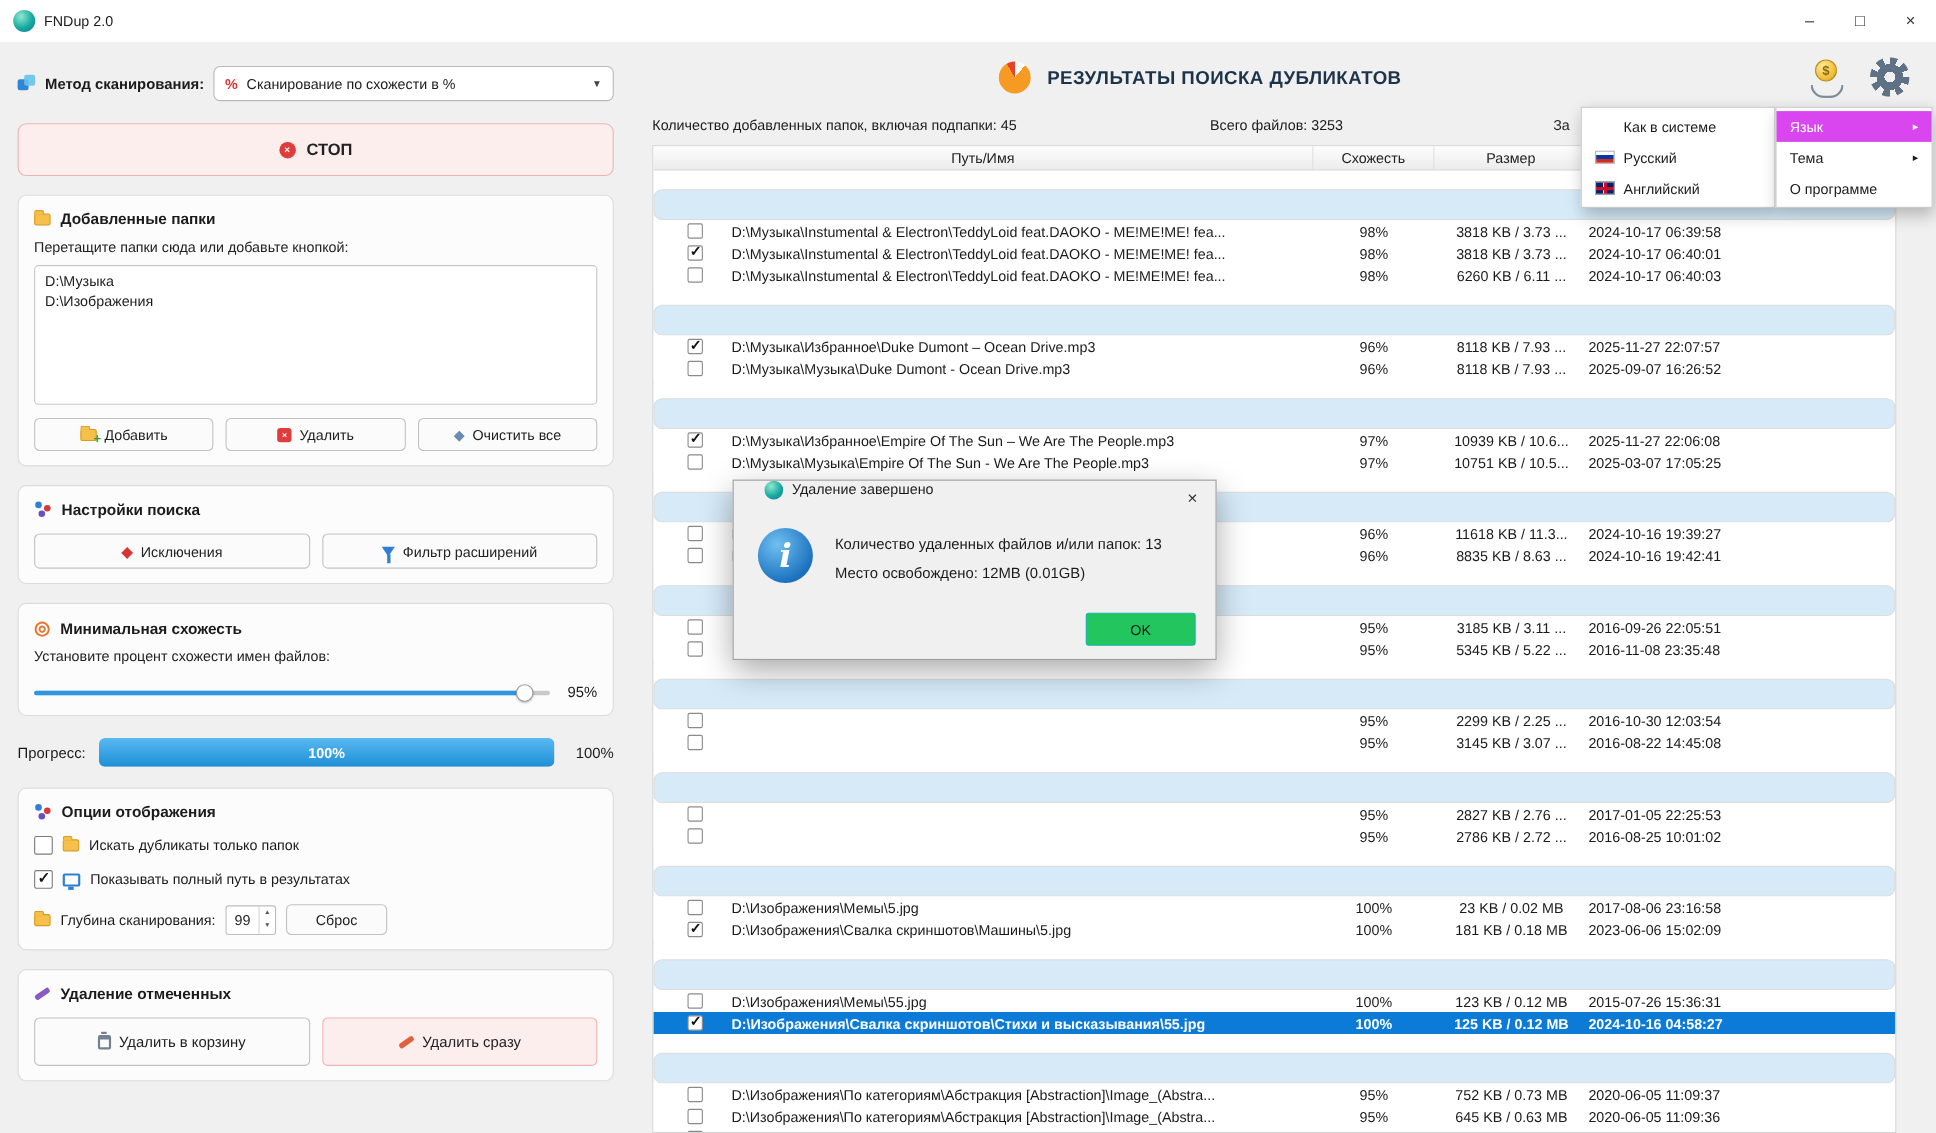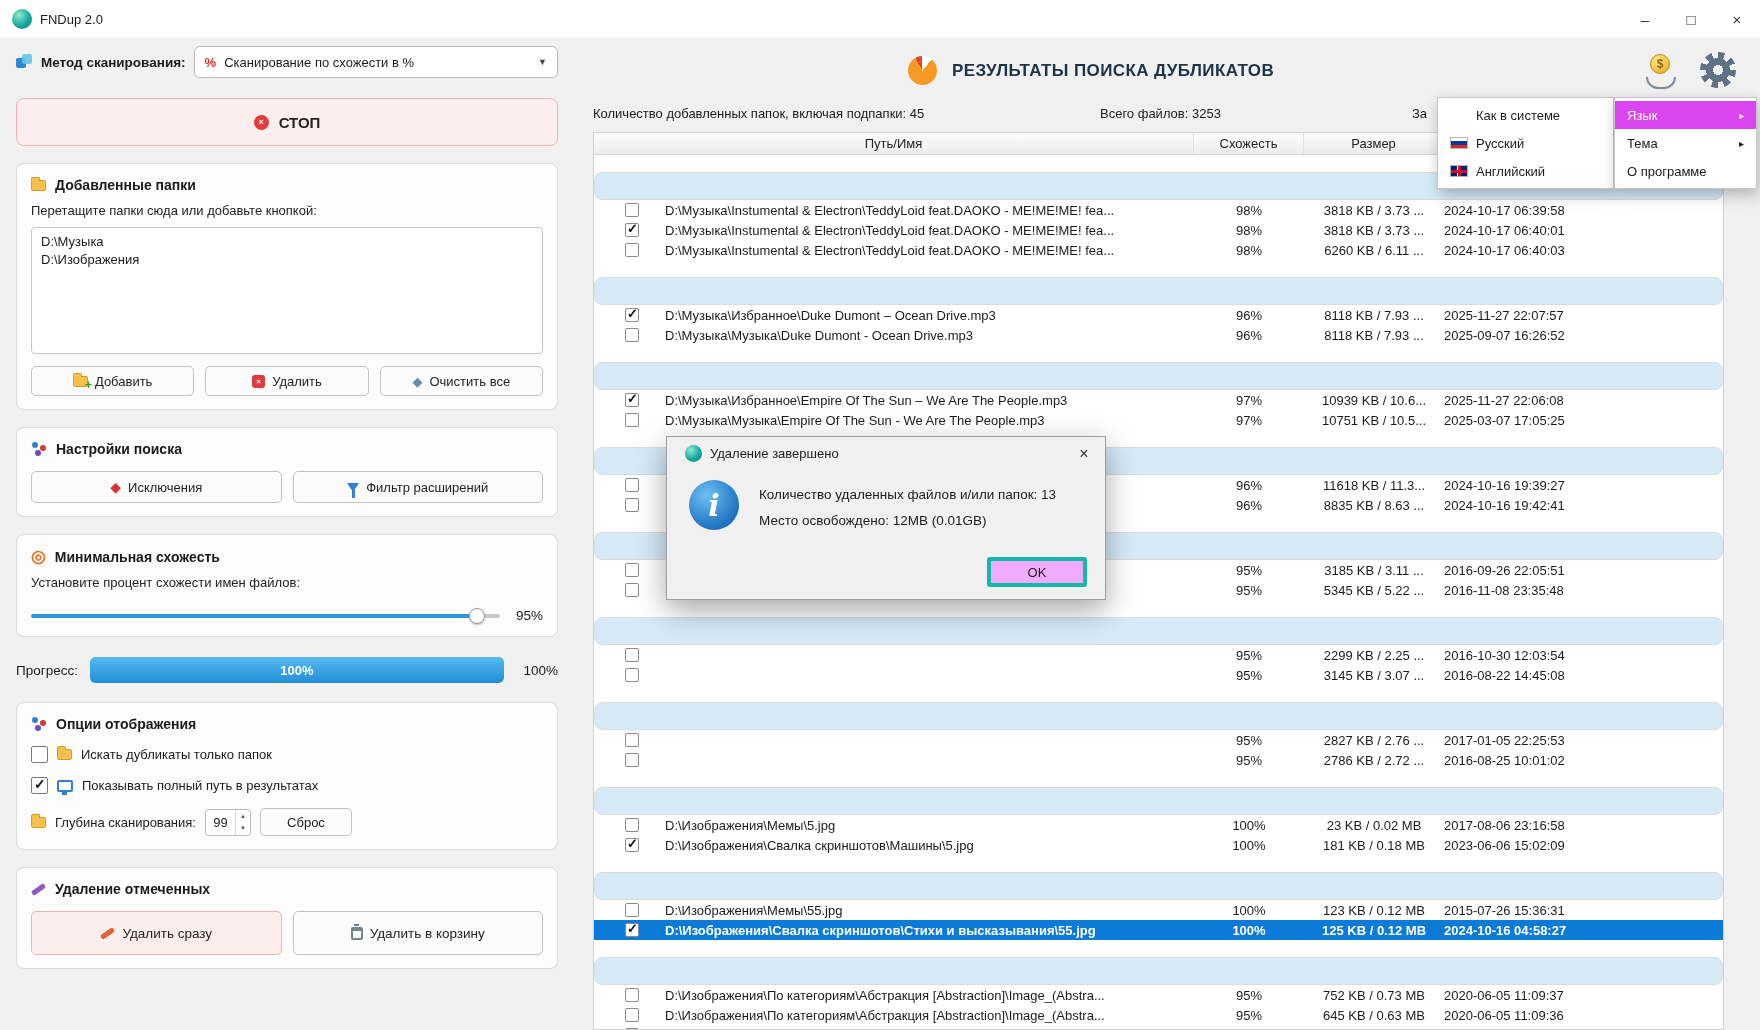--- a/index.html
+++ b/index.html
@@ -4,21 +4,21 @@
 <style>
 *{margin:0;padding:0;box-sizing:border-box;}
 html,body{width:1760px;height:1030px;overflow:hidden;font-family:"Liberation Sans",sans-serif;background:#f0f0f0;color:#1b1b1b;}
 
 .titlebar{position:absolute;left:0;top:0;width:1760px;height:38px;background:#ffffff;display:flex;align-items:center;z-index:10;}
 .app-logo{width:20px;height:20px;border-radius:50%;background:radial-gradient(circle at 35% 30%,#8fe9d0,#18a9a0 55%,#0b7f8d);margin:0 8px 0 12px;}
 .app-title{font-size:13px;}
 .winbtns{margin-left:auto;display:flex;height:38px;}
 .winbtn{width:46px;height:38px;display:flex;align-items:center;justify-content:center;font-size:15px;color:#333;}
 
-.left{position:absolute;left:16px;top:44px;width:542px;}
+.left{position:absolute;left:16px;top:58px;width:542px;}
 .scan-row{display:flex;align-items:center;gap:8px;height:36px;}
 .scan-label{font-size:13.5px;font-weight:bold;white-space:nowrap;}
 .scan-icon{width:17px;height:16px;position:relative;flex:none;}
 .scan-icon::before{content:"";position:absolute;left:0;top:4px;width:10px;height:10px;background:#2f86d6;border-radius:2px;}
 .scan-icon::after{content:"";position:absolute;left:6px;top:0;width:10px;height:10px;background:#67c3e8;border-radius:2px;opacity:.9;}
 .dropdown{flex:1;height:32px;background:#fff;border:1px solid #b9b9b9;border-radius:6px;display:flex;align-items:center;padding:0 10px;gap:8px;font-size:13px;}
 .pct{color:#d83434;font-weight:bold;font-size:13px;}
 .caret{margin-left:auto;font-size:9px;color:#444;}
 .row2{display:flex;gap:12px;margin-top:18px;}
 .bigbtn{flex:1;height:48px;border-radius:8px;display:flex;align-items:center;justify-content:center;gap:10px;font-size:15px;font-weight:bold;color:#222;}
@@ -89,27 +89,27 @@
 .sim,.size{justify-content:center;}
 .pathcell{gap:8px;padding-left:8px;}
 .fileindent{padding-left:31px;gap:10px;}
 .ptext{margin-left:16px;}
 .tri{font-size:9px;color:#444;width:12px;flex:none;}
 .cb{width:14px;height:14px;background:#fff;border:1px solid #8a8a8a;border-radius:2px;position:relative;flex:none;}
 .cb.partial::after{content:"";position:absolute;left:2px;top:2px;right:2px;bottom:2px;background:#5f5f5f;}
 .cb.checked::after{content:"✓";position:absolute;left:1px;top:-3px;font-size:13px;font-weight:bold;color:#111;}
 
 .dialog{position:absolute;left:666px;top:436px;width:440px;height:164px;background:#f0f0f0;border:1px solid #9f9f9f;box-shadow:0 10px 28px rgba(0,0,0,.35);z-index:40;}
-.dtitle{height:33px;display:flex;align-items:center;gap:8px;padding-left:18px;font-size:13px;}
+.dtitle{height:33px;display:flex;gap:8px;padding-left:28px;font-size:13px;}
 .dlogo{width:17px;height:17px;border-radius:50%;background:radial-gradient(circle at 35% 30%,#8fe9d0,#18a9a0 55%,#0b7f8d);flex:none;}
 .dclose{margin-left:auto;width:42px;height:33px;display:flex;align-items:center;justify-content:center;font-size:16px;color:#333;}
 .dbody{position:relative;height:131px;}
 .info{position:absolute;left:22px;top:10px;width:50px;height:50px;border-radius:50%;background:radial-gradient(circle at 35% 30%,#6fc0f0,#1e74c0 70%,#155a9a);color:#fff;display:flex;align-items:center;justify-content:center;font-family:"DejaVu Serif",serif;font-style:italic;font-weight:bold;font-size:30px;}
 .dtext{position:absolute;left:92px;top:12px;font-size:13.5px;line-height:26px;}
-.okbtn{position:absolute;right:18px;bottom:14px;width:100px;height:30px;background:#f0abfc;border:4px solid #14b8a6;border-radius:3px;font-size:13px;display:flex;align-items:center;justify-content:center;}
+.okbtn{position:absolute;right:18px;bottom:14px;width:100px;height:30px;background:#22c55e;border:1px solid #14b8a6;border-radius:3px;font-size:13px;display:flex;align-items:center;justify-content:center;}
 
 .menu{position:absolute;top:97px;background:#fff;border:1px solid #c6c6c6;box-shadow:2px 6px 14px rgba(0,0,0,.25);z-index:50;padding:3px 0;}
 .mainmenu{left:1614px;width:143px;}
 .submenu{left:1437px;width:177px;}
 .mitem{height:28px;display:flex;align-items:center;gap:8px;padding:0 12px;font-size:13px;color:#1b1b1b;}
 .mitem.selected{background:#d946ef;color:#fff;}
 .marrow{margin-left:auto;font-size:10px;}
 .flagslot{width:18px;height:12px;flex:none;}
 .flag-ru{background:linear-gradient(#fff 0,#fff 33%,#0039a6 33%,#0039a6 66%,#d52b1e 66%);border:1px solid #b5b5b5;}
 .flag-gb{position:relative;background:linear-gradient(to bottom,transparent 40%,#fff 40%,#fff 60%,transparent 60%),linear-gradient(to right,transparent 40%,#fff 40%,#fff 60%,transparent 60%),#012169;border:1px solid #b5b5b5;}
@@ -242,27 +242,27 @@
         </div>
     </div>
   </div>
 
   <div class="group">
     <div class="gtitle">
         <span class="icon-brush brush-purple"></span>
         <span>Удаление отмеченных</span>
       </div>
     <div class="btnrow" style="margin-top:14px;">
+      <div class="btn delbtn">
+          <span class="icon-trash"></span>
+          <span>Удалить в корзину</span>
+        </div>
       <div class="btn delbtn delnow">
           <span class="icon-brush brush-red"></span>
           <span>Удалить сразу</span>
-        </div>
-      <div class="btn delbtn">
-          <span class="icon-trash"></span>
-          <span>Удалить в корзину</span>
         </div>
     </div>
   </div>
 </div>
 
 <div class="pie"></div>
 <div class="rtitle">РЕЗУЛЬТАТЫ ПОИСКА ДУБЛИКАТОВ</div>
 <div class="icon-money">
   <div class="hand"></div>
   <div class="coin">$</div>

